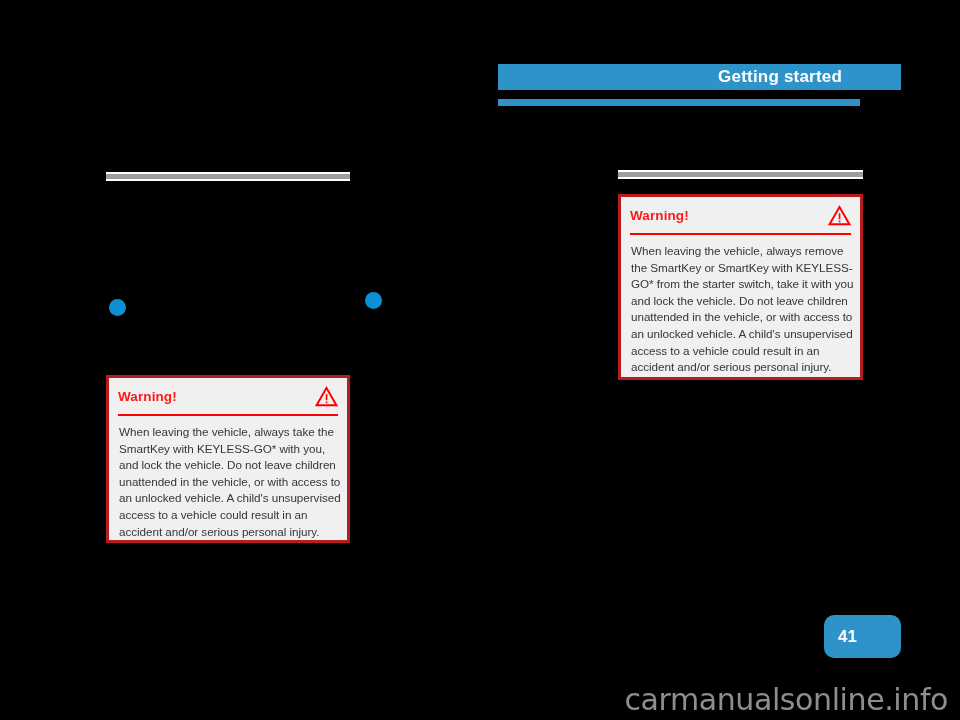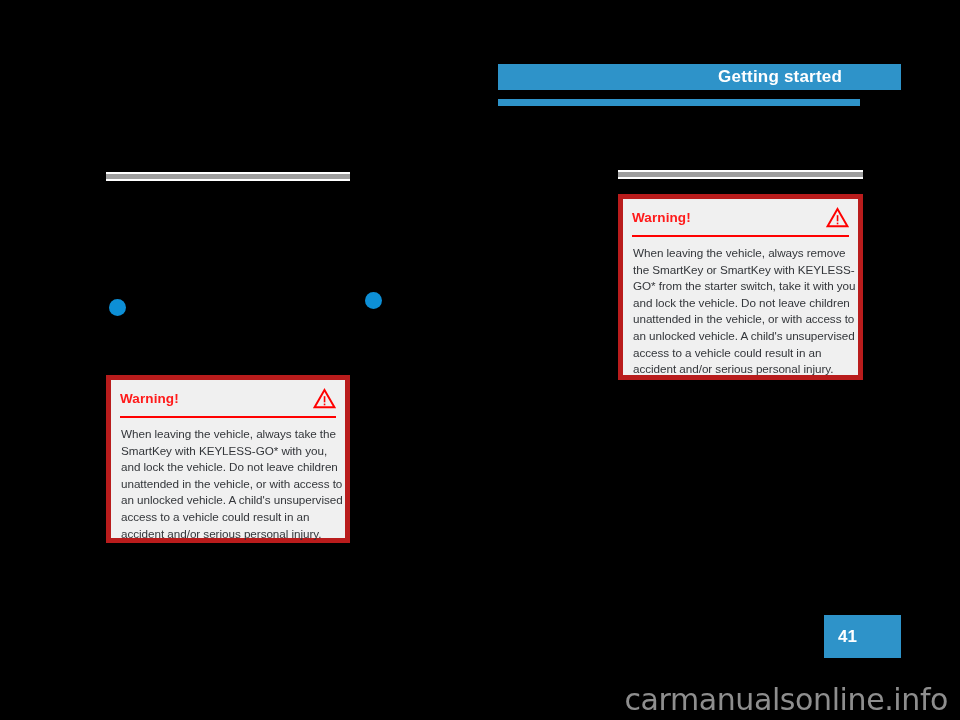--- a/index.html
+++ b/index.html
@@ -91,21 +91,21 @@
     border-radius: 50%;
     background: #0d8fd6;
   }
   #bullet-left  { left: 109px; top: 299px; }
   #bullet-right { left: 365px; top: 292px; }
 
   
   .warning-box {
     position: absolute;
     background: #f0f0f0;
-    border: 5px solid #b91c1c;
+    border: 3px solid #b91c1c;
     box-sizing: border-box;
   }
   .warning-head {
     position: relative;
     height: 38px;
     border-bottom: 2px solid #ff0000;
     box-sizing: border-box;
     margin: 0 9px;
     display: flex;
     align-items: center;
@@ -146,20 +146,21 @@
   #page-badge {
     position: absolute;
     left: 824px;
     top: 615px;
     width: 77px;
     height: 43px;
     background: #2e93c9;
     display: flex;
     align-items: center;
     justify-content: flex-start;
+    border-radius: 10px;
   }
   #page-number {
     color: #ffffff;
     font-size: 17px;
     font-weight: bold;
     padding-left: 14px;
   }
 
   
   #watermark {

